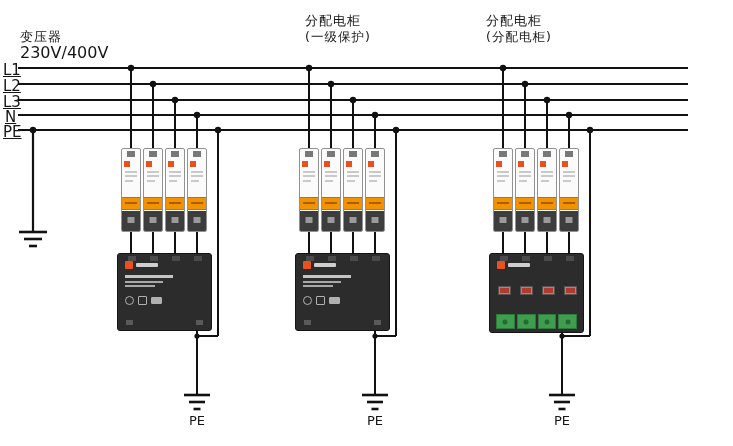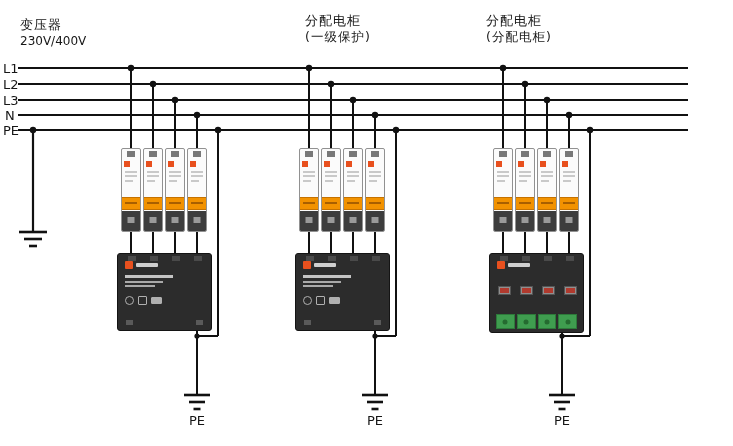--- a/index.html
+++ b/index.html
@@ -2,22 +2,22 @@
 <html><head>
 <meta charset="utf-8">
 <style>
   html,body{margin:0;padding:0;background:#fff;}
   .canvas{position:relative;width:733px;height:446px;background:#ffffff;overflow:hidden;
           font-family:"DejaVu Sans","Liberation Sans",sans-serif;color:#111;}
   svg.wiring{position:absolute;left:0;top:0;}
   .lbl{position:absolute;white-space:nowrap;color:#161616;}
   .hdr{font-size:13px;line-height:16px;letter-spacing:1px;}
   .hdr .sub{font-size:12.5px;}
-  .volt{font-size:12px;letter-spacing:0;}
-  .bus-lbl{font-size:13px;}
+  .volt{font-size:16px;letter-spacing:0;}
+  .bus-lbl{font-size:15px;text-decoration:underline;}
   .pe-lbl{font-size:13px;width:26px;text-align:center;}
 
   
   .breaker-row{position:absolute;display:flex;gap:2px;}
   .breaker{position:relative;width:20px;height:84px;background:#fbfbfb;border:1px solid #919191;
            border-radius:2px;box-sizing:border-box;}
   .br-top{position:absolute;top:2px;left:50%;transform:translateX(-50%);width:8px;height:6px;background:#787878;}
   .br-logo{position:absolute;top:12px;left:2px;width:6px;height:6px;background:#e8501e;}
   .br-line{position:absolute;left:3px;right:3px;height:2px;background:#c9c9c9;}
   .br-line.l1{top:22px}.br-line.l2{top:26px}.br-line.l3{top:31px;right:7px}.br-line.l4{top:63px}
@@ -141,21 +141,21 @@
     <g fill="#111">
       <circle cx="503" cy="68" r="3.2"></circle>
         <circle cx="525" cy="84" r="3.2"></circle>
       <circle cx="547" cy="100" r="3.2"></circle>
         <circle cx="569" cy="115" r="3.2"></circle>
       <circle cx="590" cy="130" r="3.2"></circle>
         <circle cx="562" cy="336" r="2.6"></circle>
     </g>
   </svg>
 
-  <div class="lbl hdr" style="left:20px;top:17px">
+  <div class="lbl hdr" style="left:20px;top:29px">
     <div>变压器</div>
     <div class="volt">230V/400V</div>
   </div>
 
   <div class="lbl hdr" style="left:305px;top:13px">
     <div>分配电柜</div>
     <div class="sub">(一级保护)</div>
   </div>
   <div class="lbl hdr" style="left:486px;top:13px">
     <div>分配电柜</div>

